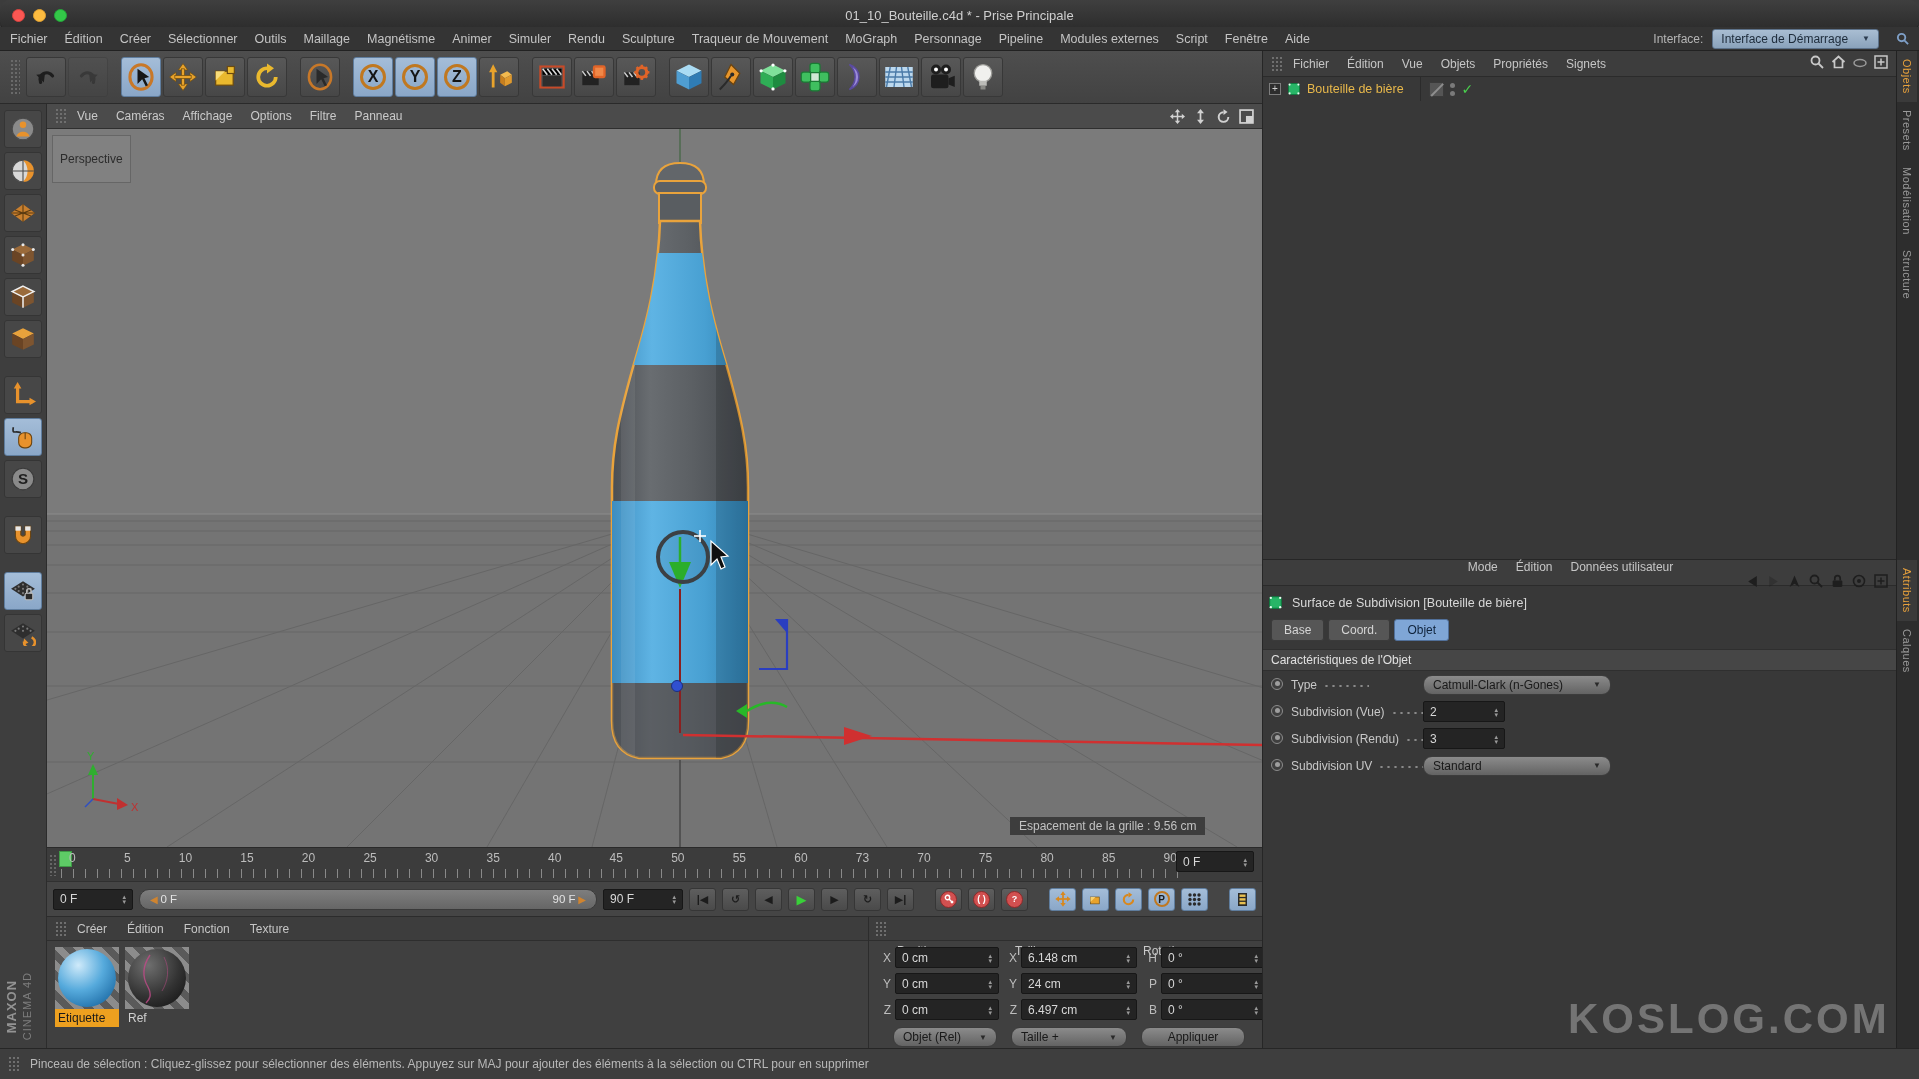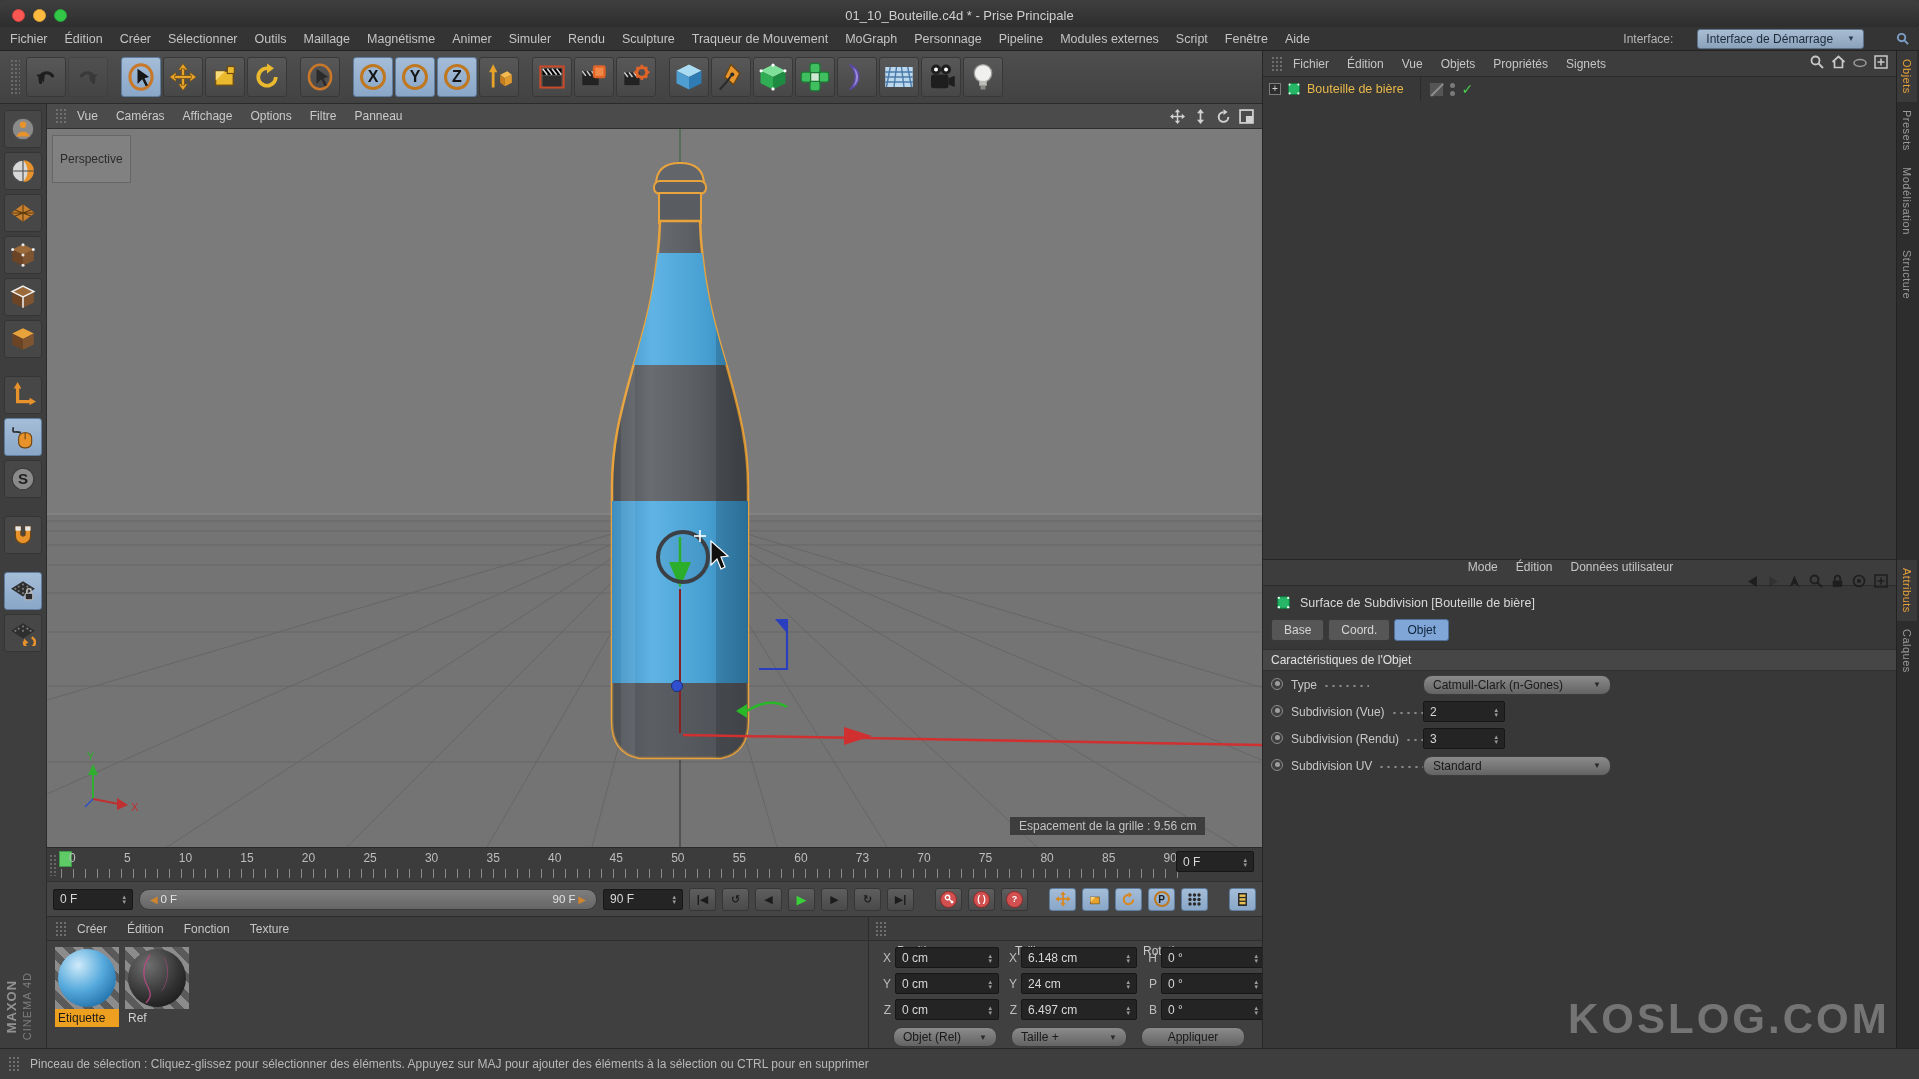--- a/index.html
+++ b/index.html
@@ -15,21 +15,21 @@
   .light { width:13px; height:13px; border-radius:50%; }
   .light.red{ background:#fc5753; border:1px solid #d84340;}
   .light.yellow{ background:#fdbc40; border:1px solid #dfa133;}
   .light.green{ background:#33c748; border:1px solid #24a73a;}
   .title { position:absolute; left:0; right:0; text-align:center; color:#cfcfcf; font-size:13px; }
 
   
   .menubar { position:absolute; left:0; top:27px; width:1919px; height:24px;
     background:#343434; border-bottom:1px solid #222; display:flex; align-items:center; padding:0 10px; }
   .menubar .mi { color:#c4c4c4; margin-right:17px; font-size:12.5px; cursor:default; white-space:nowrap; }
-  .iface { margin-left:auto; display:flex; align-items:center; gap:24px;justify-content:center; }
+  .iface { margin-left:auto; display:flex; align-items:center; gap:9px;justify-content:center; }
   .iface-label { color:#b5b5b5; }
   .iface-dd { background:linear-gradient(#a9bdd2,#8aa2bb); color:#1d2b3a; border:1px solid #5d728a;
     border-radius:3px; padding:2px 8px; display:flex; align-items:center; gap:14px; font-size:12px; }
   .iface-dd .arr { font-size:8px; color:#2c3c50; }
   .mb-search { width:13px; height:13px; margin-left:8px; }
 
   
   .toolbar { position:absolute; left:0; top:51px; width:1262px; height:53px;
     background:linear-gradient(#4e4e4e,#424242); border-bottom:1px solid #2a2a2a;
     display:flex; align-items:center; padding-left:10px; gap:2px; }
@@ -152,21 +152,21 @@
   .tag-slash::after { content:""; position:absolute; left:1px; top:12px; width:17px; height:1.5px; background:#8e8e8e;
     transform:rotate(-45deg); transform-origin:left; }
   .dots2 { display:flex; flex-direction:column; gap:3px; margin-right:7px; }
   .dots2 i { width:5px; height:5px; border-radius:50%; background:#7a7a7a; }
   .ok-check { color:#49d04d; font-weight:bold; font-size:14px; }
 
   .am { height:488px; }
   .am-menu { height:26px; background:#3d3d3d; border-bottom:1px solid #2b2b2b; display:flex; align-items:center; padding:0 8px;flex-direction:column; }
   .am-menu .mi { color:#c6c6c6; margin-right:18px; }
   .am-icons { margin-left:auto; display:flex; gap:8px; align-items:center; color:#1e1e1e; }
-  .am-title { display:flex; align-items:center; gap:8px; padding:8px 8px 6px 12px; color:#d8d8d8; font-size:12.5px; }
+  .am-title { display:flex; align-items:center; gap:8px; padding:8px 8px 6px 4px; color:#d8d8d8; font-size:12.5px; }
   .am-tabs { display:flex; gap:4px; padding:2px 8px 8px 8px; }
   .am-tab { background:#565656; border:1px solid #3a3a3a; border-radius:3px; color:#d5d5d5; padding:3px 12px; font-size:12px; }
   .am-tab.active { background:#7fa6d6; border-color:#51709a; color:#10243c; }
   .am-section { background:#464646; border-top:1px solid #2f2f2f; border-bottom:1px solid #2f2f2f;
     color:#e0e0e0; font-weight:normal; font-size:12px; padding:3px 8px; }
   .am-row { display:flex; align-items:center; height:27px; padding-left:8px; }
   .radio { width:12px; height:12px; border-radius:50%; border:1.5px solid #8b8b8b; background:#3f3f3f;
     display:flex; align-items:center; justify-content:center; margin-right:8px; flex:0 0 auto;}
   .radio i { width:5px; height:5px; border-radius:50%; background:#9e9e9e; }
   .am-label { color:#c8c8c8; font-size:12px; white-space:nowrap; }

